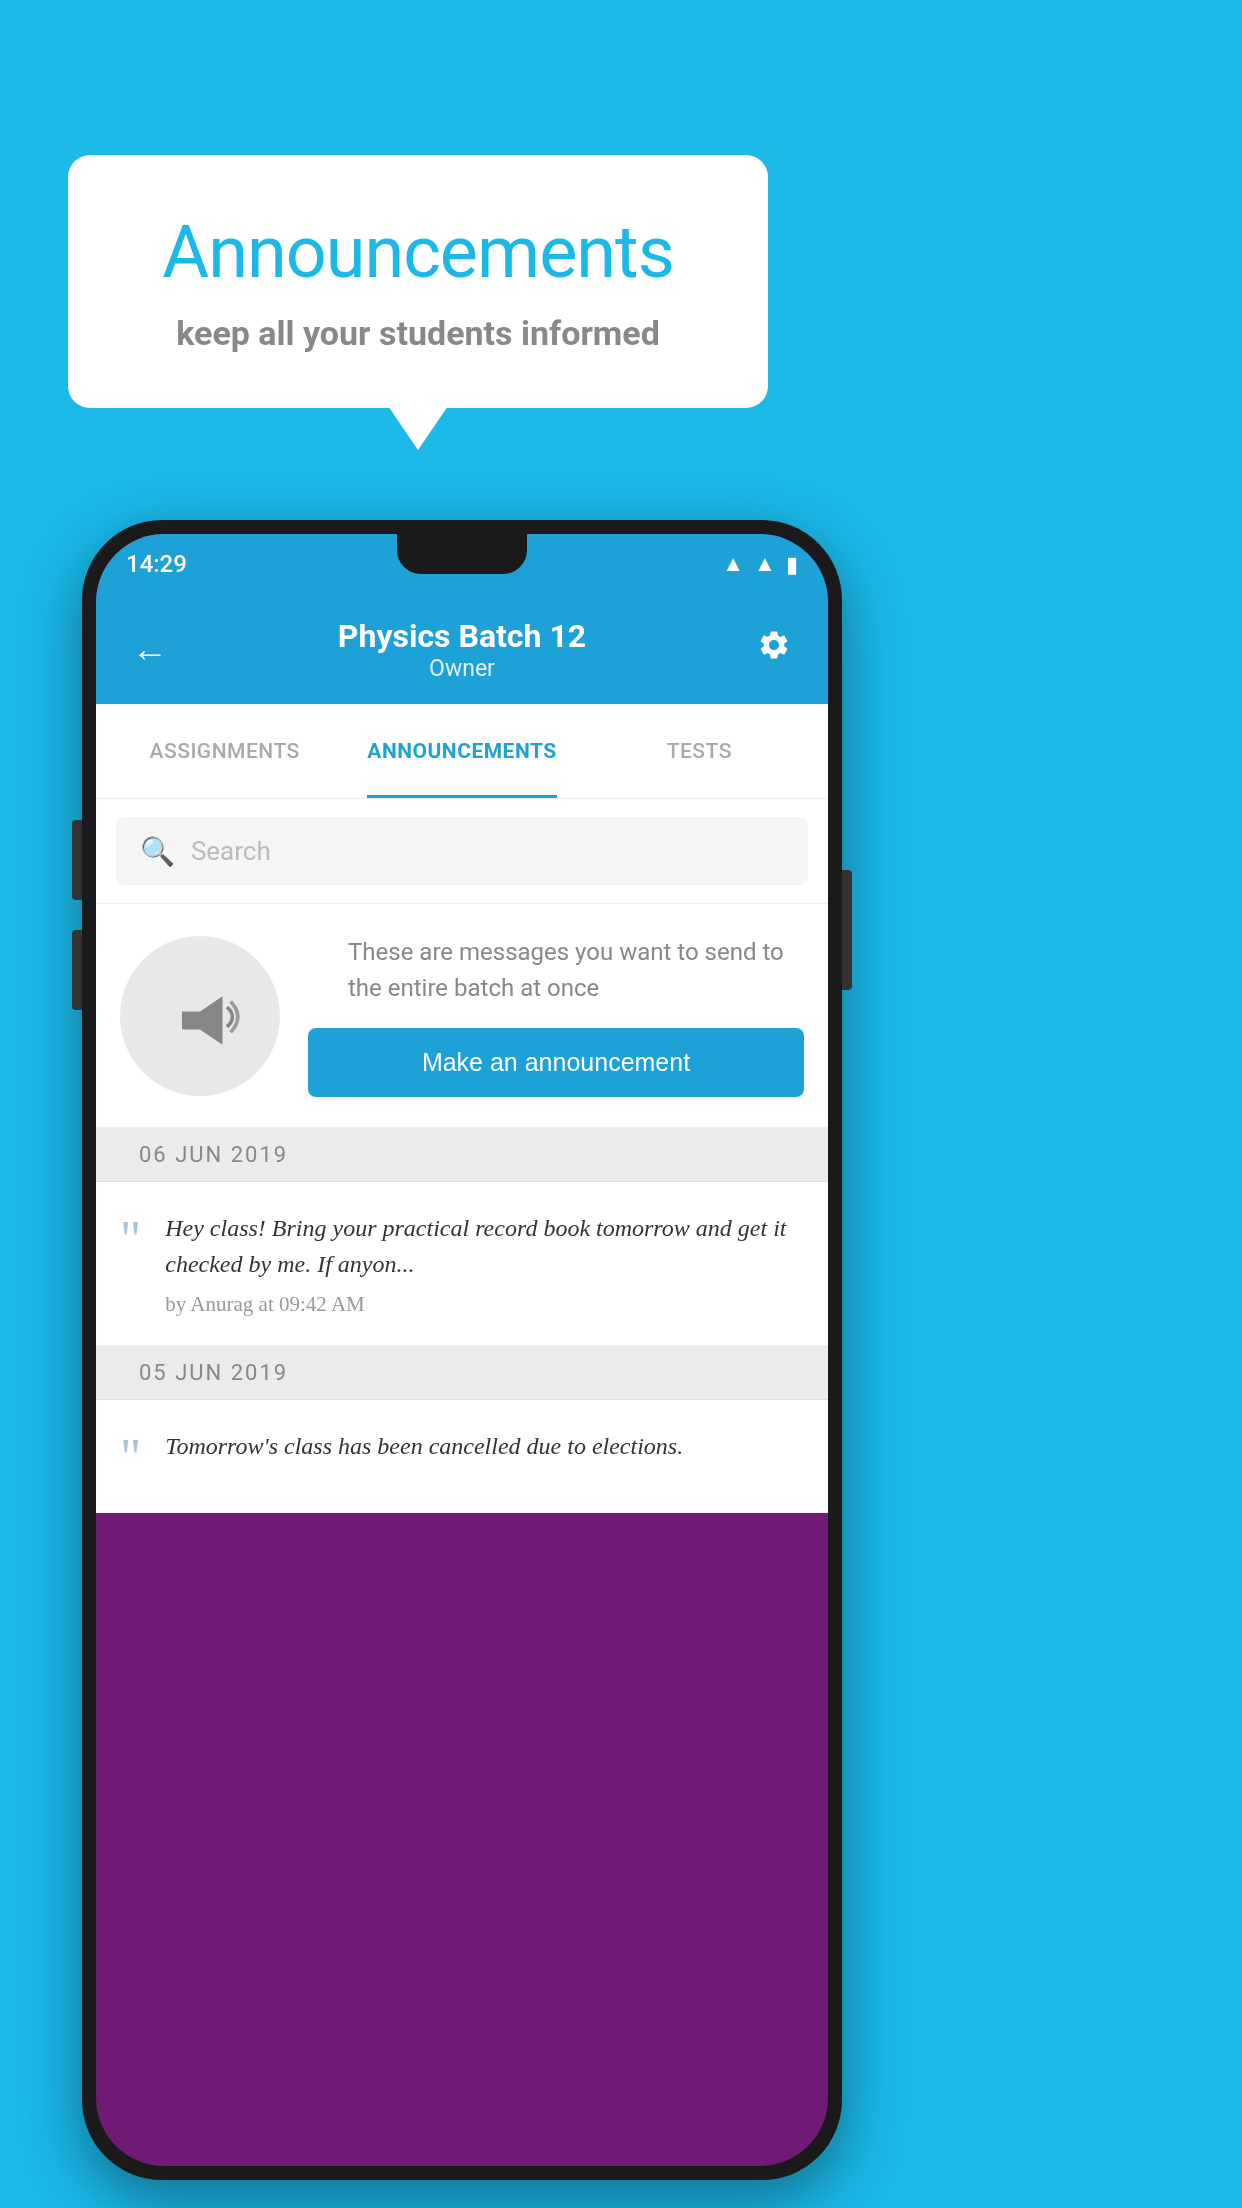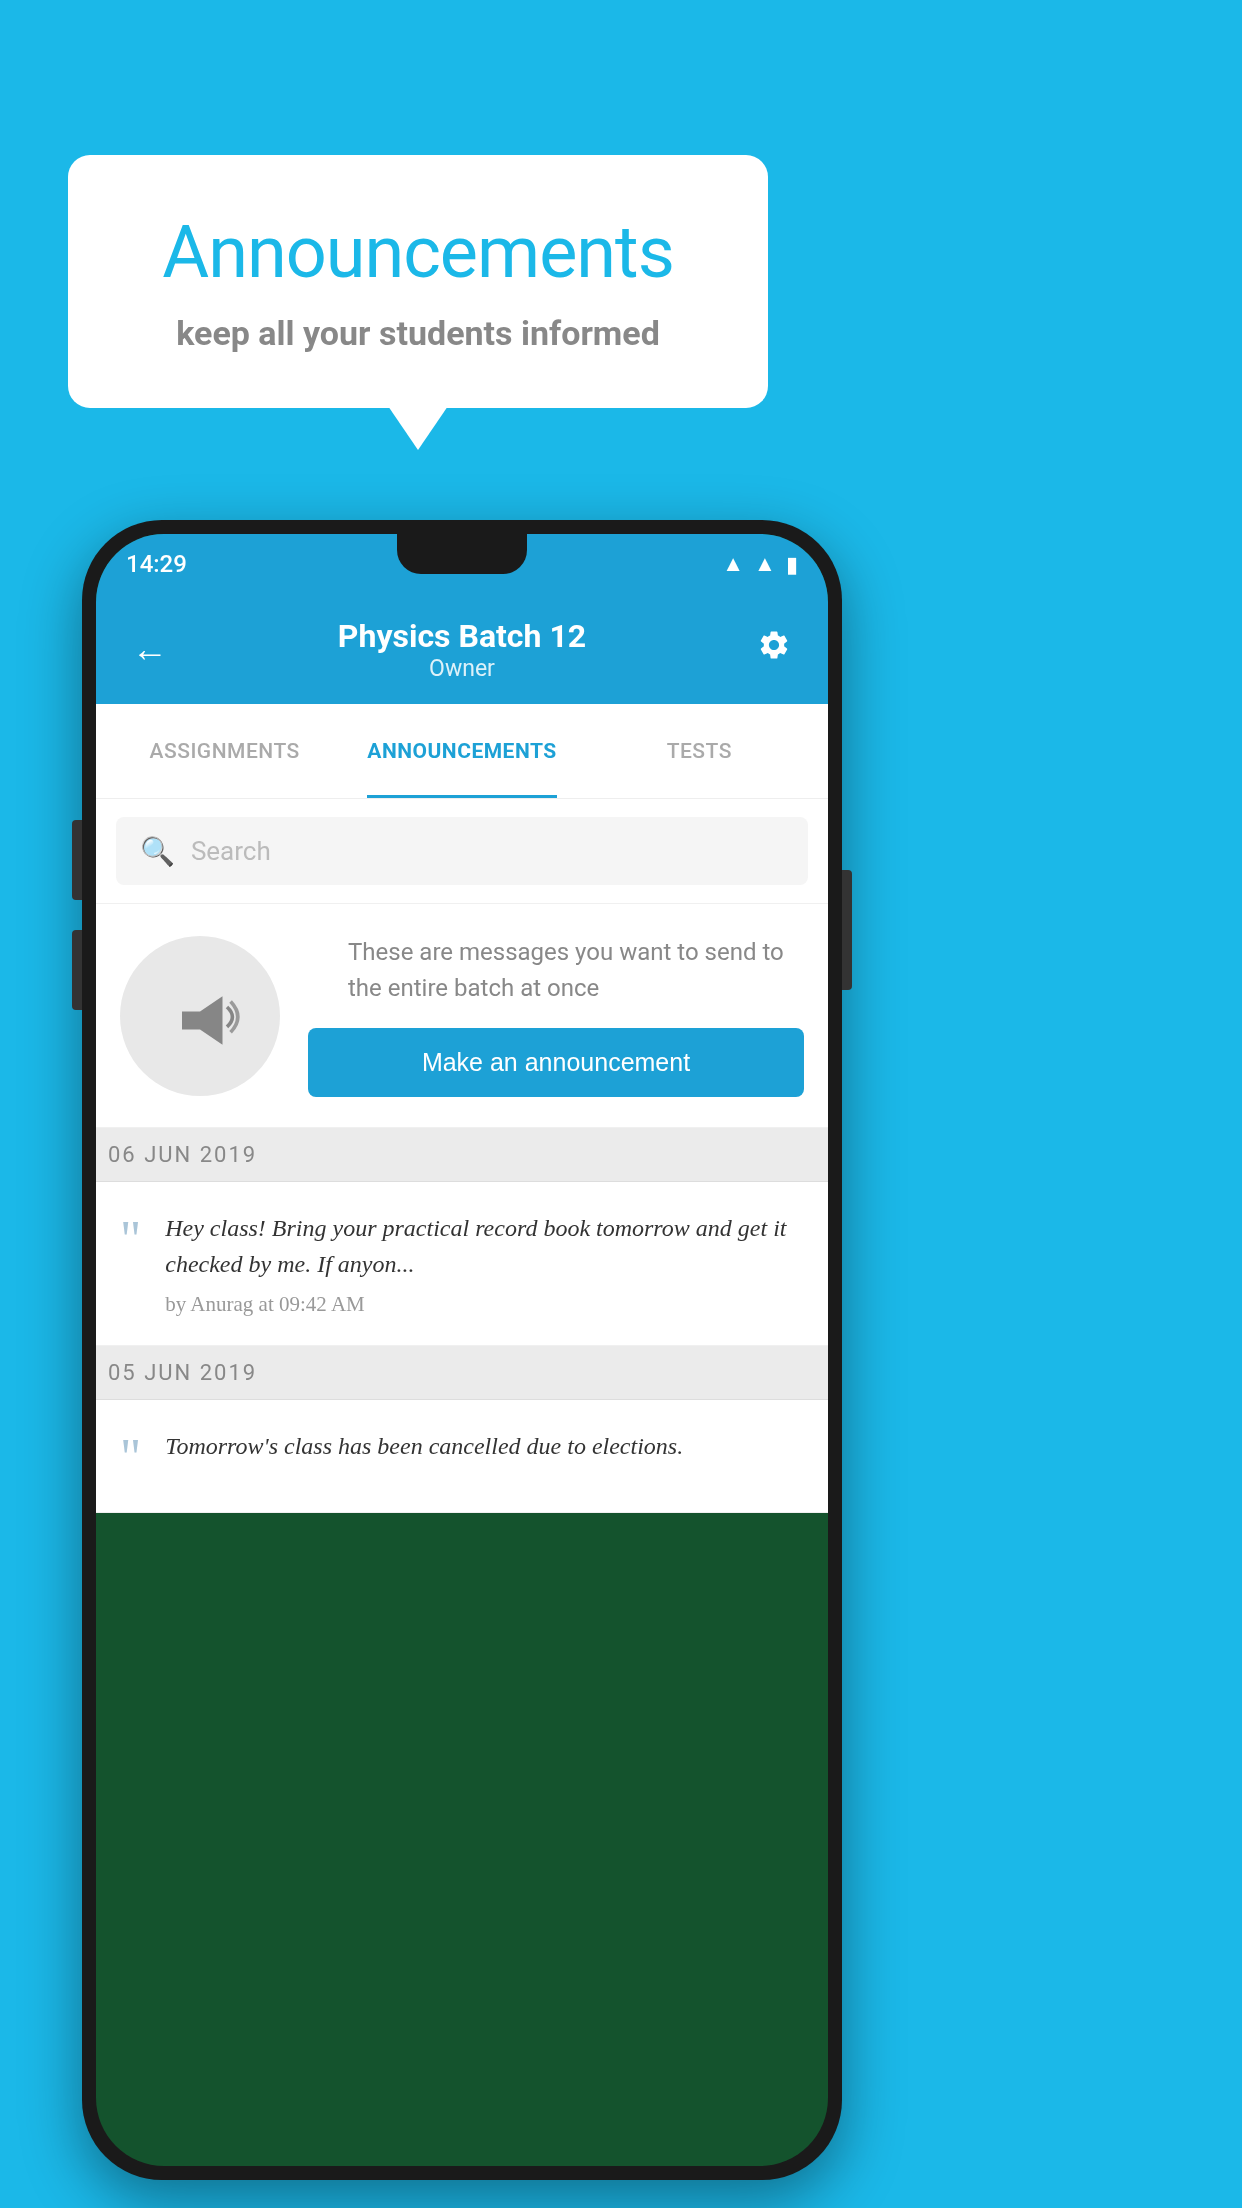--- a/index.html
+++ b/index.html
@@ -75,21 +75,21 @@
       box-shadow: 0 20px 60px rgba(0,0,0,0.4);
     }
 
     
     .phone-screen {
       position: absolute;
       top: 14px;
       left: 14px;
       right: 14px;
       bottom: 14px;
-      background: #14532d;
+      background: #701a75;
       border-radius: 68px;
       overflow: hidden;
     }
 
     
     .phone-notch {
       position: absolute;
       top: 0;
       left: 50%;
       transform: translateX(-50%);
@@ -308,21 +308,21 @@
       padding: 20px 20px;
       font-size: 25px;
       font-weight: 500;
       cursor: pointer;
       width: 100%;
     }
 
     
     .date-divider {
       background: #ebebeb;
-      padding: 14px 12px;
+      padding: 14px 43px;
       color: #888;
       font-size: 22px;
       letter-spacing: 2px;
       font-weight: 400;
       border-bottom: 1px solid #ddd;
     }
 
     
     .message-item {
       background: white;

